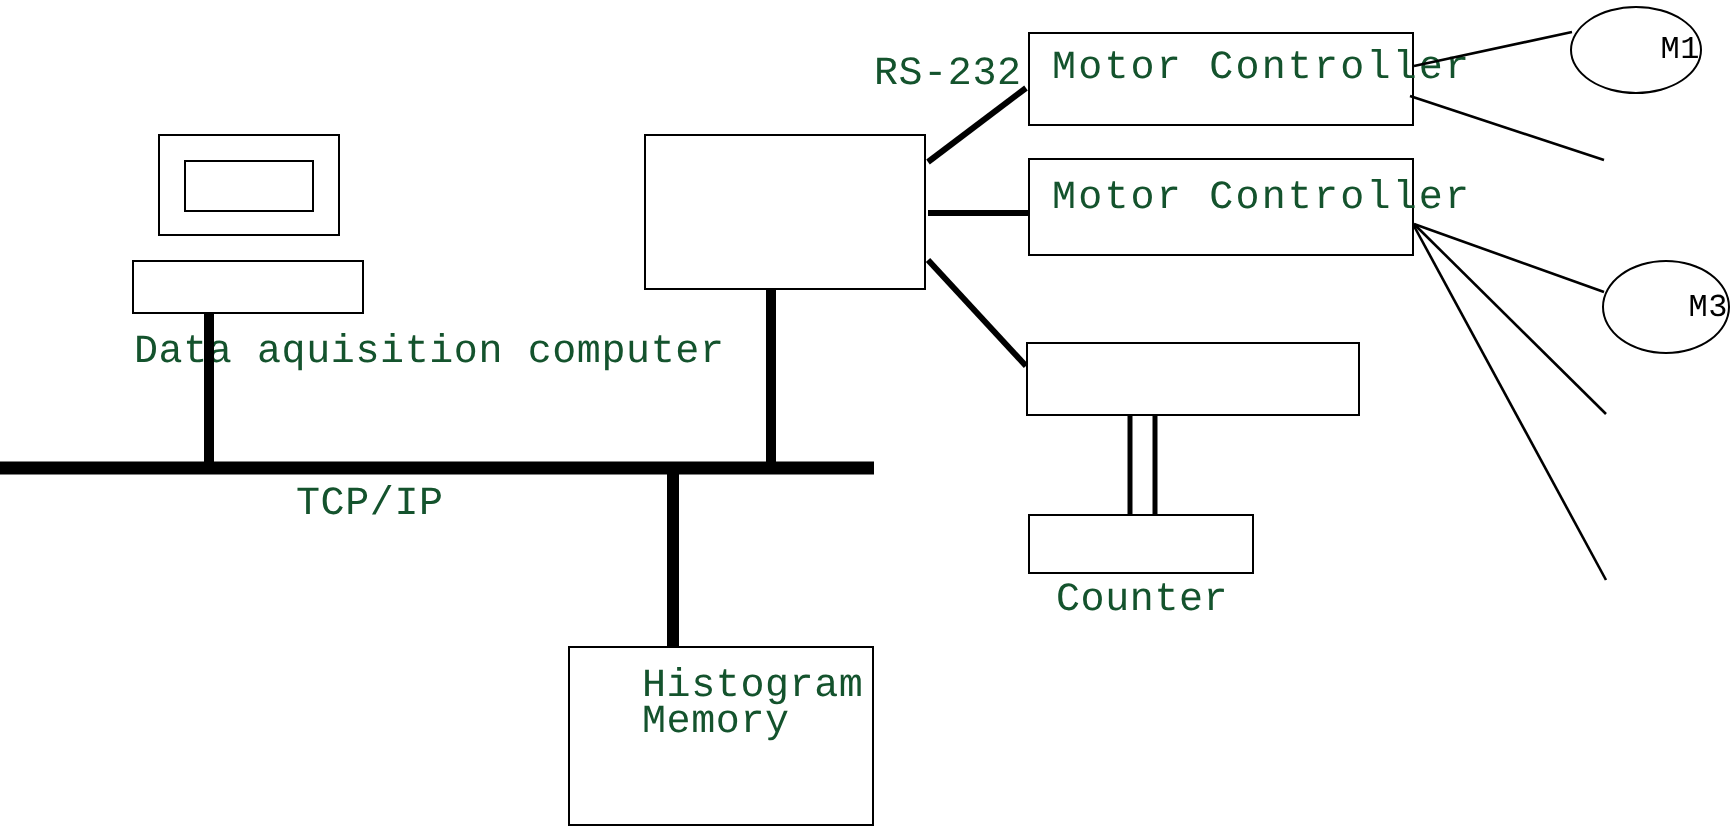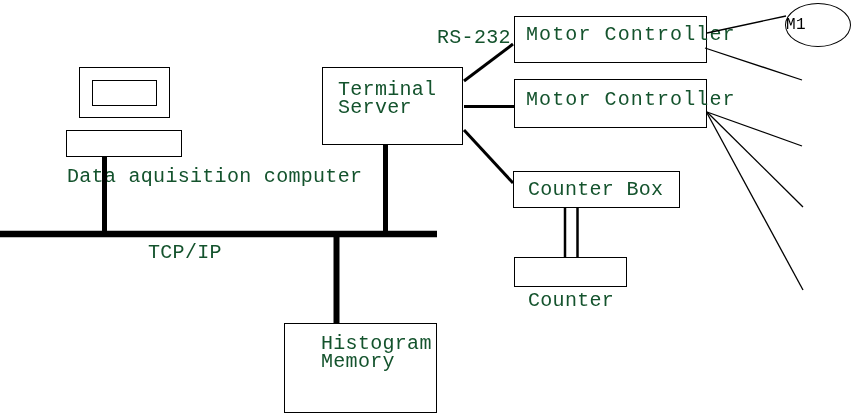--- a/index.html
+++ b/index.html
@@ -28,21 +28,21 @@
   }
   .mc-label { letter-spacing: 1.1px; }
   .motor {
     position: absolute;
     box-sizing: border-box;
     border: 1.5px solid #000000;
     border-radius: 50%;
     background: #ffffff;
     display: flex;
     align-items: center;
-    justify-content: flex-start;
+    justify-content: flex-end;
     font-size: 16px;
     letter-spacing: 0.3px;
   }
   .icon-rect {
     position: absolute;
     box-sizing: border-box;
     border: 1.5px solid #000000;
     background: #ffffff;
   }
   svg.wires {
@@ -64,26 +64,26 @@
   <div class="box" style="left:322px; top:67px; width:141px; height:78px;"></div>
   <div class="box" style="left:514px; top:16px; width:193px; height:47px;"></div>
   <div class="box" style="left:514px; top:79px; width:193px; height:49px;"></div>
   <div class="box" style="left:513px; top:171px; width:167px; height:37px;"></div>
   <div class="box" style="left:514px; top:257px; width:113px; height:30px;"></div>
   <div class="box" style="left:284px; top:323px; width:153px; height:90px;"></div>
 
   <div class="motor" style="left:785px; top:3px;  width:66px; height:44px;">
     <span>M1</span>
   </div>
+  <div class="motor" style="left:801px; top:130px; width:64px; height:47px;">
+    <span>M3</span>
+  </div>
 
-  <div class="txt" style="left:338px; top:81px;">Terminal
-Server</div>
   <div class="txt mc-label" style="left:526px; top:26px;">Motor Controller</div>
   <div class="txt mc-label" style="left:526px; top:91px;">Motor Controller</div>
-  <div class="txt" style="left:528px; top:181px;">Counter Box</div>
   <div class="txt" style="left:528px; top:258px;margin-top:34px;">Counter</div>
   <div class="txt" style="left:67px; top:168px;">Data aquisition computer</div>
   <div class="txt" style="left:321px; top:335px;">Histogram
 Memory</div>
   <div class="txt" style="left:437px; top:29px;">RS-232</div>
   <div class="txt" style="left:148px; top:244px;">TCP/IP</div>
 
   <svg class="wires" viewBox="0 0 867 414" xmlns="http://www.w3.org/2000/svg">
 
     <line x1="0" y1="234" x2="437" y2="234" stroke="#000" stroke-width="6.5"></line>

